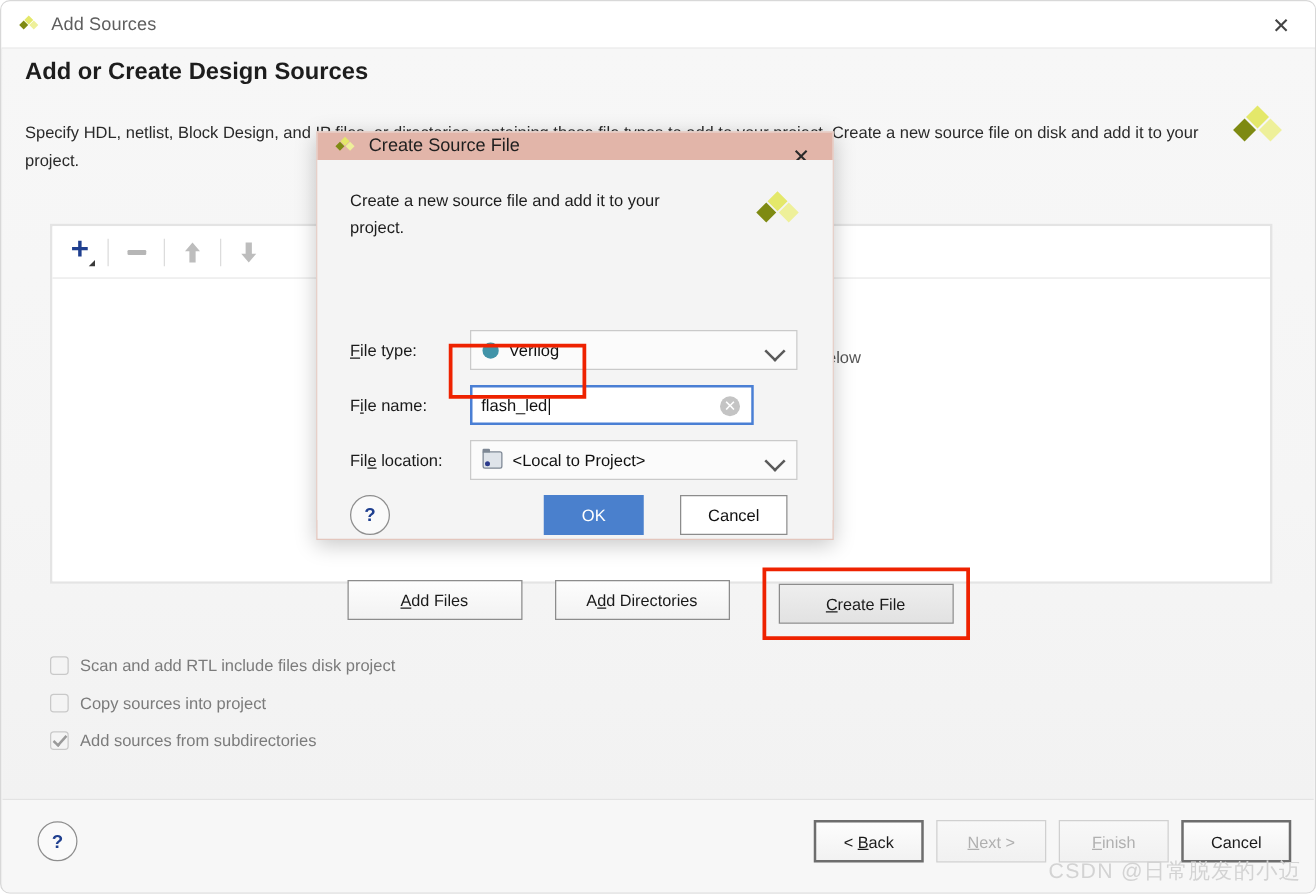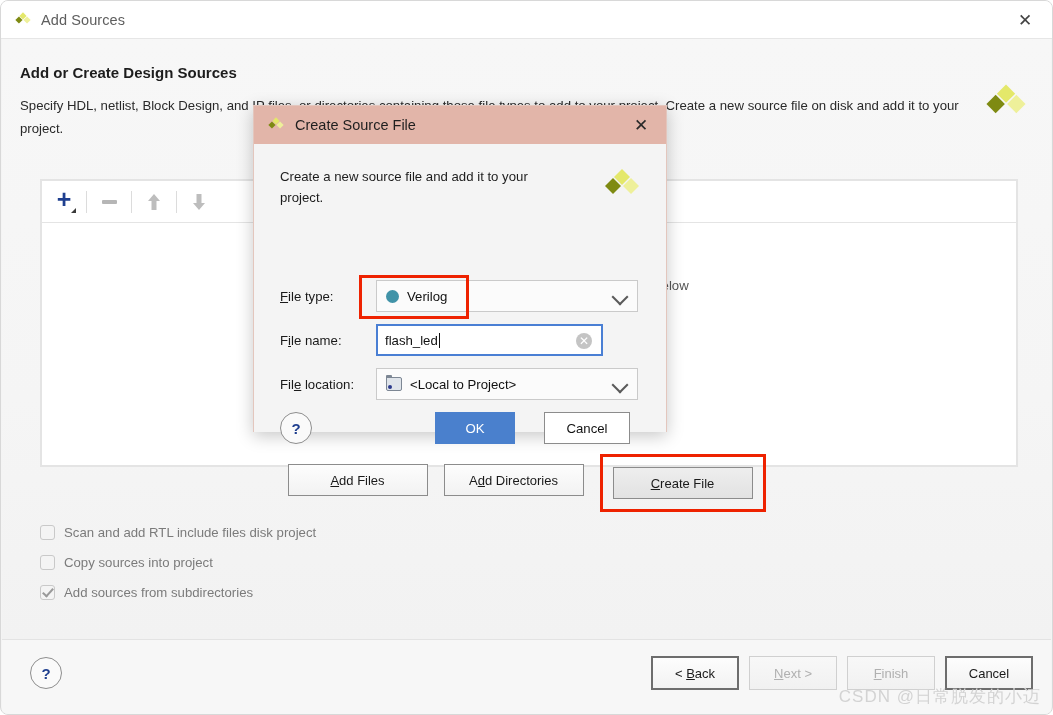--- a/index.html
+++ b/index.html
@@ -67,22 +67,22 @@
   .content {
     position: absolute;
     left: 1px; top: 38px;
     width: 1049px;
     height: 600px;
     background: linear-gradient(180deg,#f7f7f7 0%, #f5f5f5 60%, #f2f2f2 100%);
   }
 
   .page-title {
     position: absolute;
-    left: 18px; top: 25px;
-    font-size: 15px;
+    left: 18px; top: 8px;
+    font-size: 19px;
     font-weight: bold;
     color: #1d1d1d;
   }
   .page-desc {
     position: absolute;
     left: 18px; top: 56px;
     width: 965px;
     font-size: 13.2px;
     color: #2a2a2a;
     line-height: 1.72;
@@ -149,21 +149,21 @@
     white-space: nowrap;
   }
 
   
   .actions-row {
     position: absolute;
     left: 0; top: 425px;
     width: 1049px;
     display: flex;
     justify-content: center;
-    gap: 16px;
+    gap: 26px;
   }
   .btn {
     font-family: "Liberation Sans", sans-serif;
     font-size: 13px;
     color: #1a1a1a;
     background: linear-gradient(180deg,#fdfdfd,#f2f2f2);
     border: 1px solid #8c8c8c;
     padding: 0 16px;
     height: 32px;
     min-width: 140px;
@@ -268,21 +268,21 @@
     position: absolute;
     left: 252px; top: 104px;
     width: 414px;
     height: 327px;
     background: #f4f4f4;
     border: 1px solid #e3c6bd;
     box-sizing: border-box;
     box-shadow: 0 4px 16px rgba(0,0,0,.22);
   }
   .modal-title {
-    height: 38px;
+    height: 22px;
     background: #e2b5a9;
     display: flex;
     align-items: center;
     position: relative;
     box-sizing: border-box;
   }
   .modal-title-icon {
     margin-left: 12px;
     width: 20px; height: 20px;
     display: flex; align-items: center; justify-content: center;

